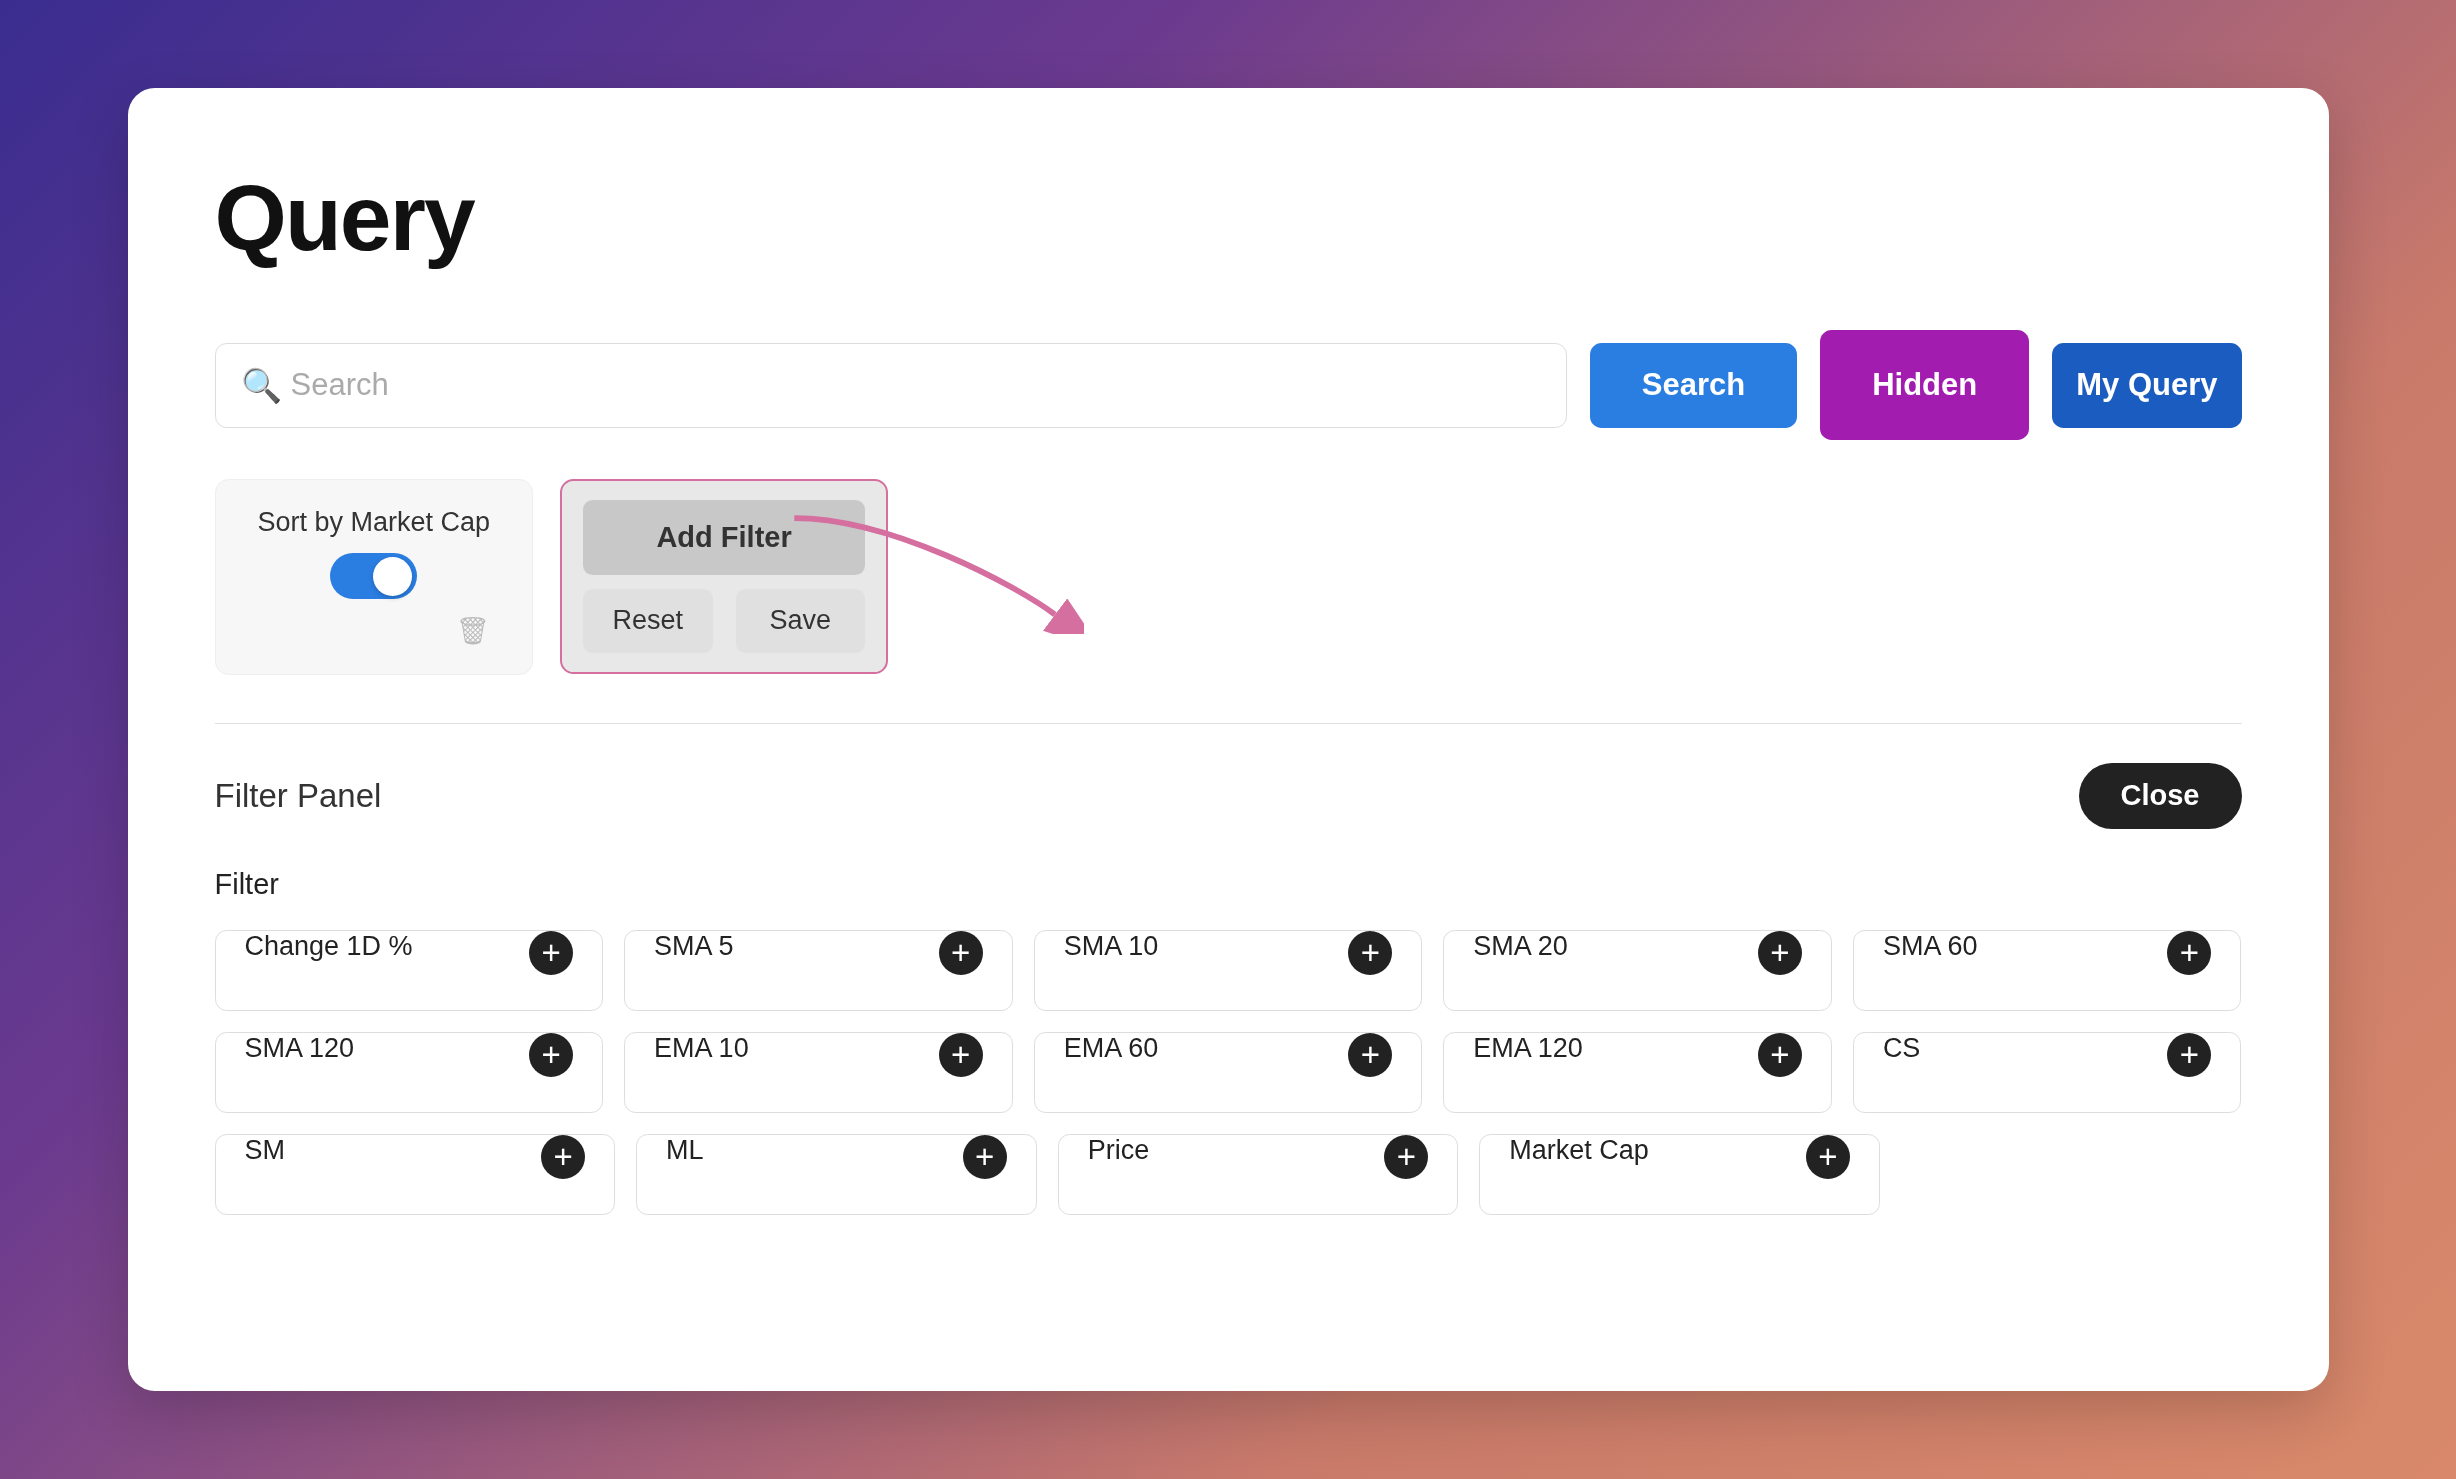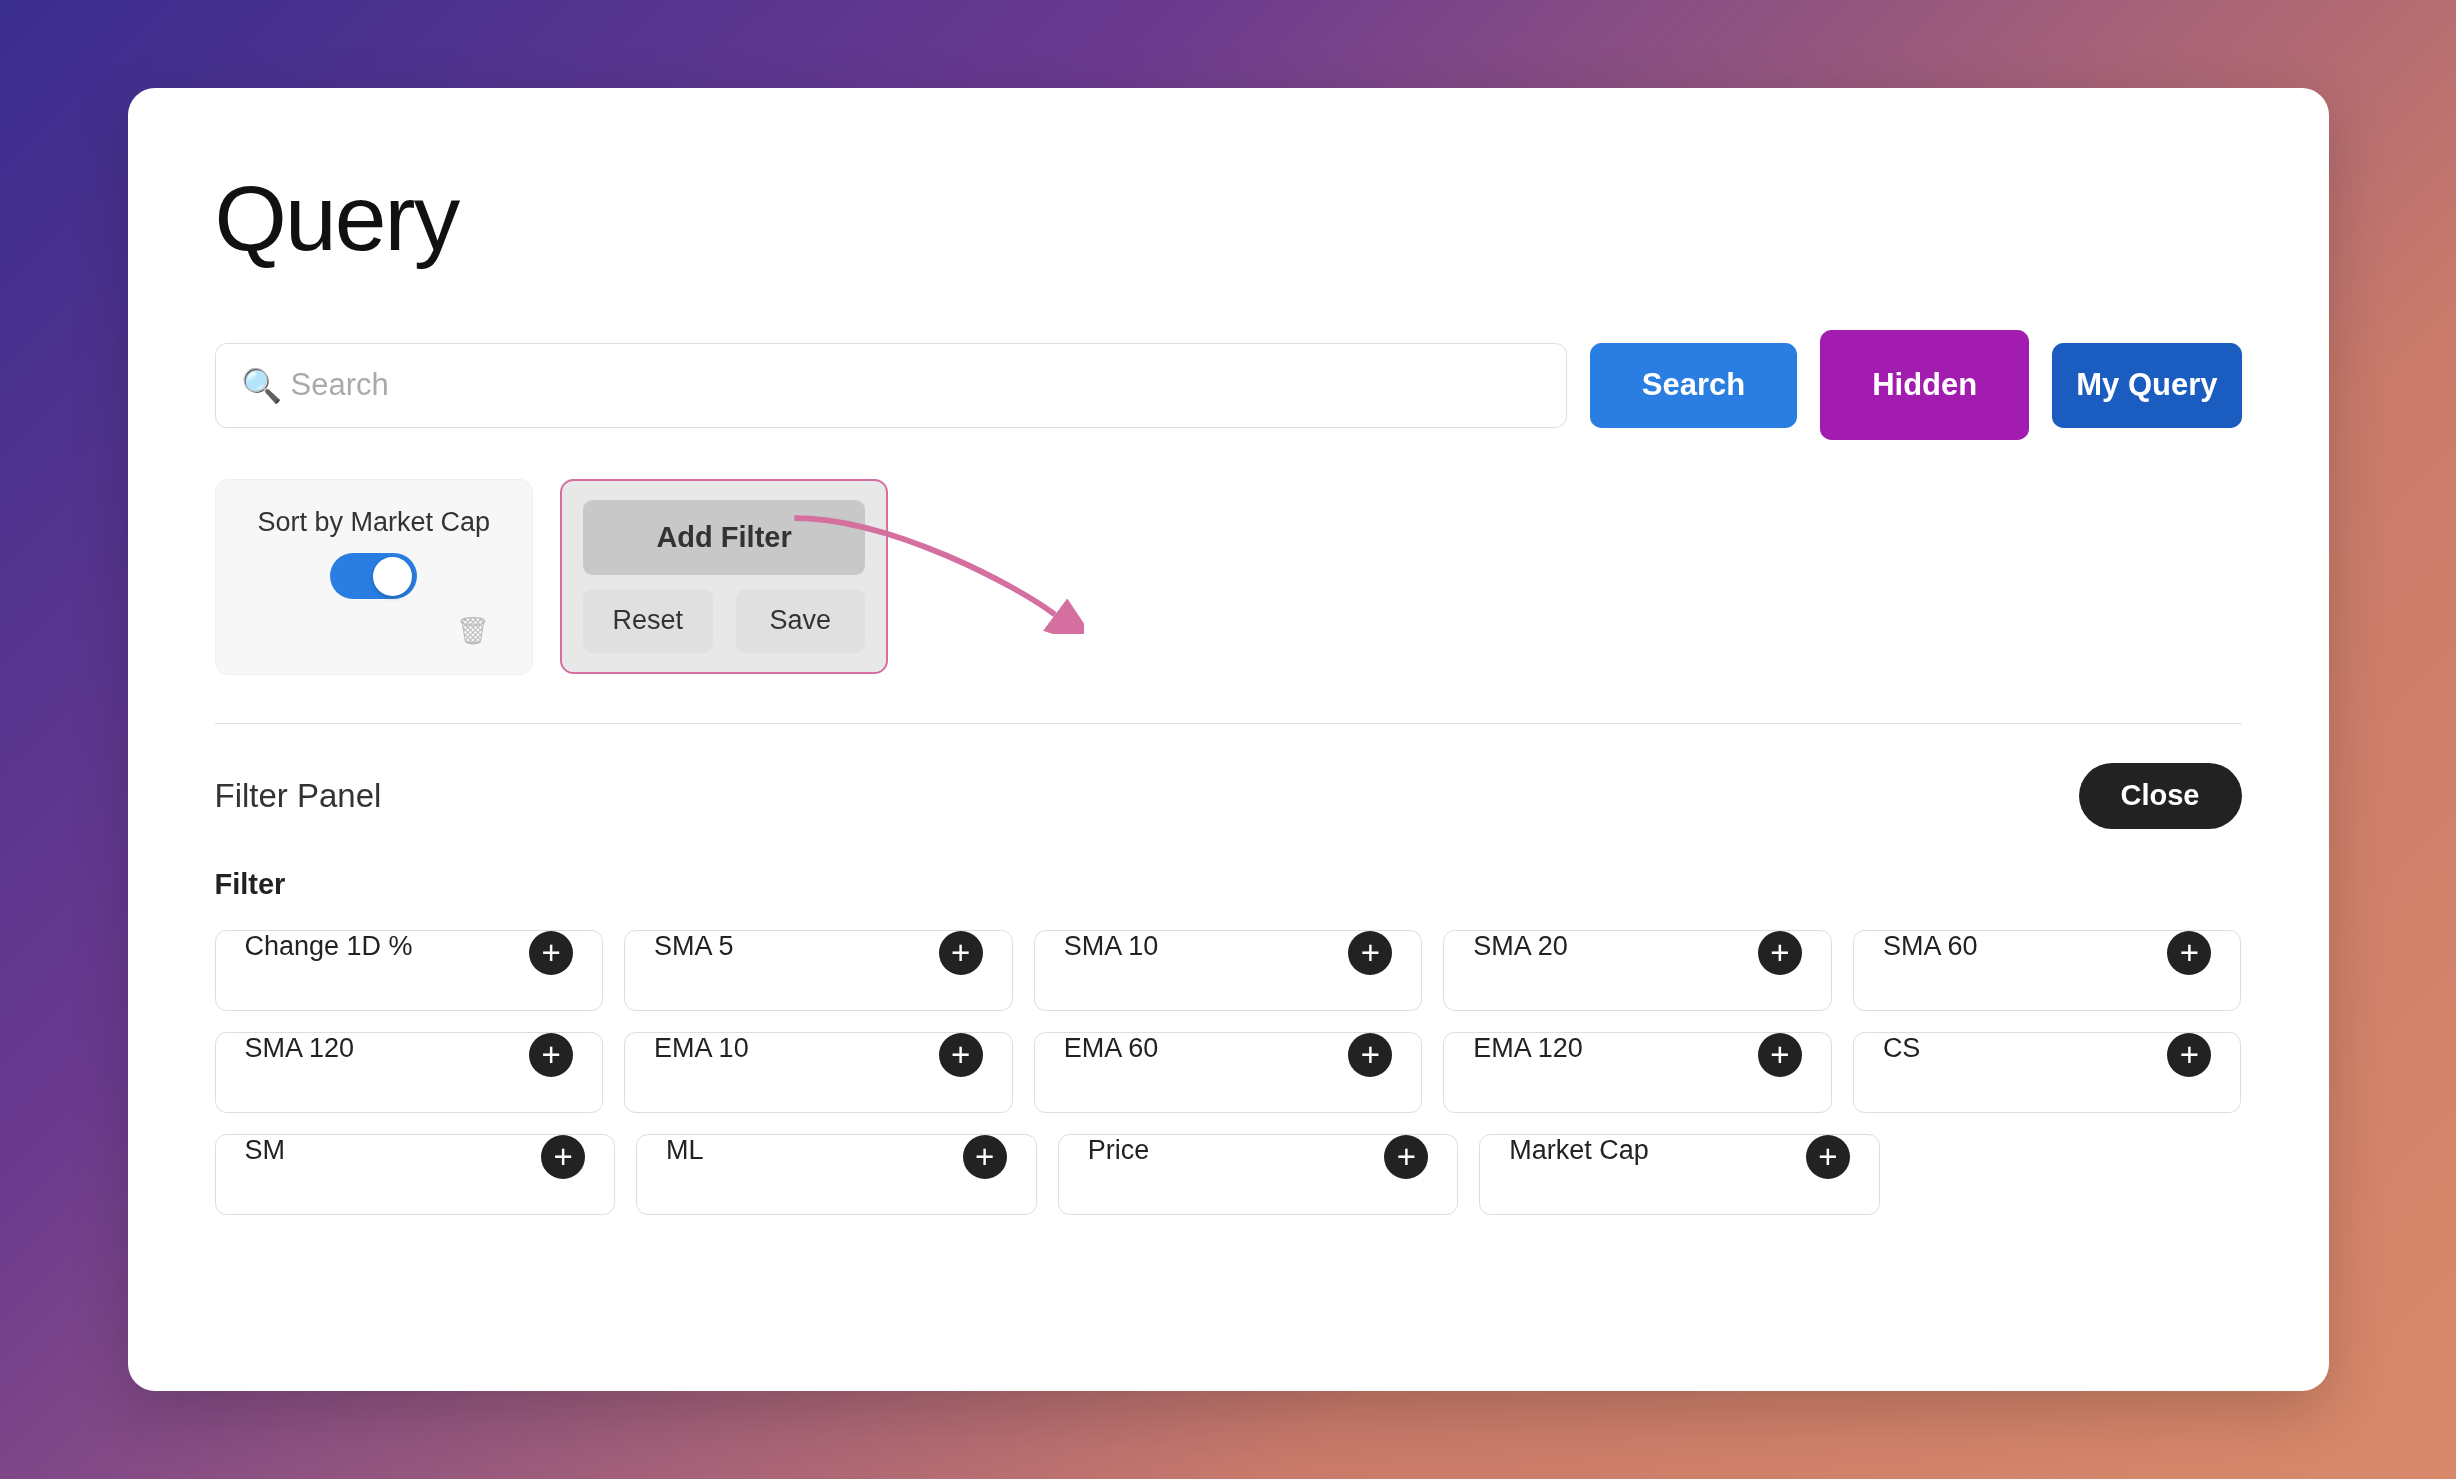--- a/index.html
+++ b/index.html
@@ -19,21 +19,21 @@
       border-radius: 27px;
       width: 2201px;
       min-height: 1303px;
       padding: 77px 87px 68px 87px;
       position: relative;
       box-shadow: 0 19.3px 58px rgba(0,0,0,0.18);
     }
 
     .page-title {
       font-size: 93px;
-      font-weight: 400;
+      font-weight: 700;
       color: #111;
       margin-bottom: 58px;
       letter-spacing: -1.9px;
     }
 
     .top-row {
       display: flex;
       align-items: center;
       gap: 23px;
       margin-bottom: 39px;
@@ -257,21 +257,21 @@
       color: #fff;
       border: none;
       border-radius: 33px;
       font-size: 29px;
       font-weight: 600;
       cursor: pointer;
     }
 
     .filter-section-title {
       font-size: 29px;
-      font-weight: 700;
+      font-weight: 400;
       color: #222;
       margin-bottom: 29px;
     }
 
     .filter-grid {
       display: flex;
       flex-direction: column;
       gap: 21px;
     }
 

